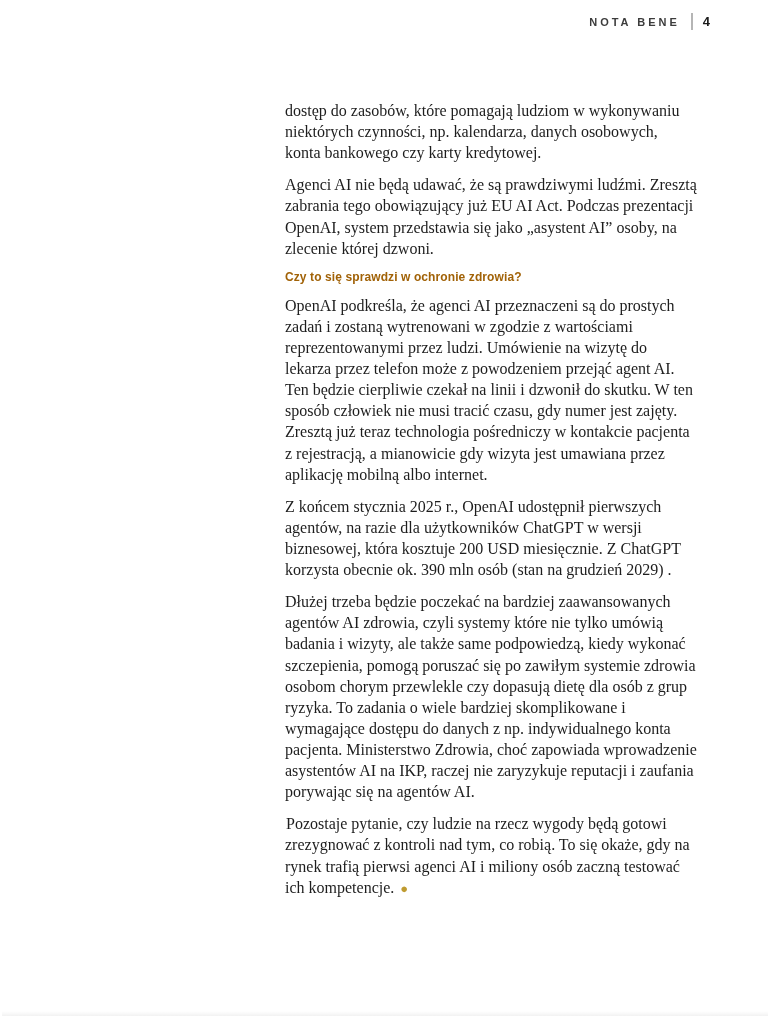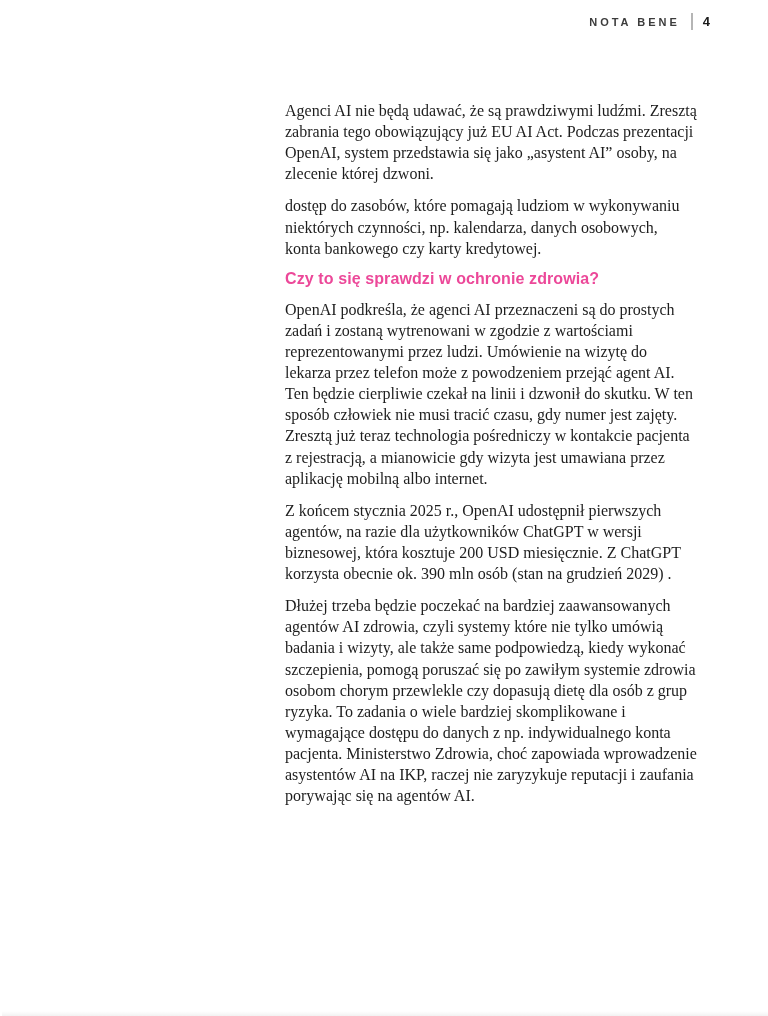--- a/index.html
+++ b/index.html
@@ -61,23 +61,23 @@
     -webkit-hyphens: auto;
   }
   .content p.para {
     font-size: 16px;
     line-height: 1.32;
     margin-bottom: 9px;
     text-align: left;
   }
   .content h2.section-heading {
     font-family: "Liberation Sans", sans-serif;
-    font-size: 16px;
+    font-size: 12px;
     font-weight: 700;
-    color: #ec4899;
+    color: #a16207;
     margin: 6px 0 9px 0;
     letter-spacing: 0.1px;
   }
   .end-dot {
     color: #bf9b30;
     font-size: 13px;
     line-height: 1;
   }
 </style>
 </head>
@@ -86,28 +86,29 @@
 <div class="page">
 
   <header class="page-header">
     <span class="section-label">NOTA BENE</span>
     <span class="header-divider"></span>
     <span class="page-number">4</span>
   </header>
 
   <main class="content">
 
+    <p class="para">dostęp do zasobów, które pomagają ludziom w wykonywaniu niektórych czynności, np. kalendarza, danych osobowych, konta bankowego czy karty kredytowej.</p>
+
     <p class="para">Agenci AI nie będą udawać, że są prawdziwymi ludźmi. Zresztą zabrania tego obowiązujący już EU AI Act. Podczas prezentacji OpenAI, system przedstawia się jako „asystent AI” osoby, na zlecenie której dzwoni.</p>
-
-    <p class="para">dostęp do zasobów, które pomagają ludziom w wykonywaniu niektórych czynności, np. kalendarza, danych osobowych, konta bankowego czy karty kredytowej.</p>
 
     <h2 class="section-heading">Czy to się sprawdzi w ochronie zdrowia?</h2>
 
     <p class="para">OpenAI podkreśla, że agenci AI przeznaczeni są do prostych zadań i zostaną wytrenowani w zgodzie z wartościami reprezentowanymi przez ludzi. Umówienie na wizytę do lekarza przez telefon może z powodzeniem przejąć agent AI. Ten będzie cierpliwie czekał na linii i dzwonił do skutku. W ten sposób człowiek nie musi tracić czasu, gdy numer jest zajęty. Zresztą już teraz technologia pośredniczy w kontakcie pacjenta z rejestracją, a mianowicie gdy wizyta jest umawiana przez aplikację mobilną albo internet.</p>
 
     <p class="para">Z końcem stycznia 2025 r., OpenAI udostępnił pierwszych agentów, na razie dla użytkowników ChatGPT w wersji biznesowej, która kosztuje 200 USD miesięcznie. Z ChatGPT korzysta obecnie ok. 390 mln osób (stan na grudzień 2029) .</p>
 
     <p class="para">Dłużej trzeba będzie poczekać na bardziej zaawansowanych agentów AI zdrowia, czyli systemy które nie tylko umówią badania i wizyty, ale także same podpowiedzą, kiedy wykonać szczepienia, pomogą poruszać się po zawiłym systemie zdrowia osobom chorym przewlekle czy dopasują dietę dla osób z grup ryzyka. To zadania o wiele bardziej skomplikowane i wymagające dostępu do danych z np. indywidualnego konta pacjenta. Ministerstwo Zdrowia, choć zapowiada wprowadzenie asystentów AI na IKP, raczej nie zaryzykuje reputacji i zaufania porywając się na agentów AI.</p>
 
+    <p class="para"><span>Pozostaje pytanie, czy ludzie na rzecz wygody będą gotowi zrezygnować z kontroli nad tym, co robią. To się okaże, gdy na rynek trafią pierwsi agenci AI i miliony osób zaczną testować ich kompetencje.</span> <span class="end-dot">●</span></p>
 
   </main>
 
 </div>
 
 </body></html>

